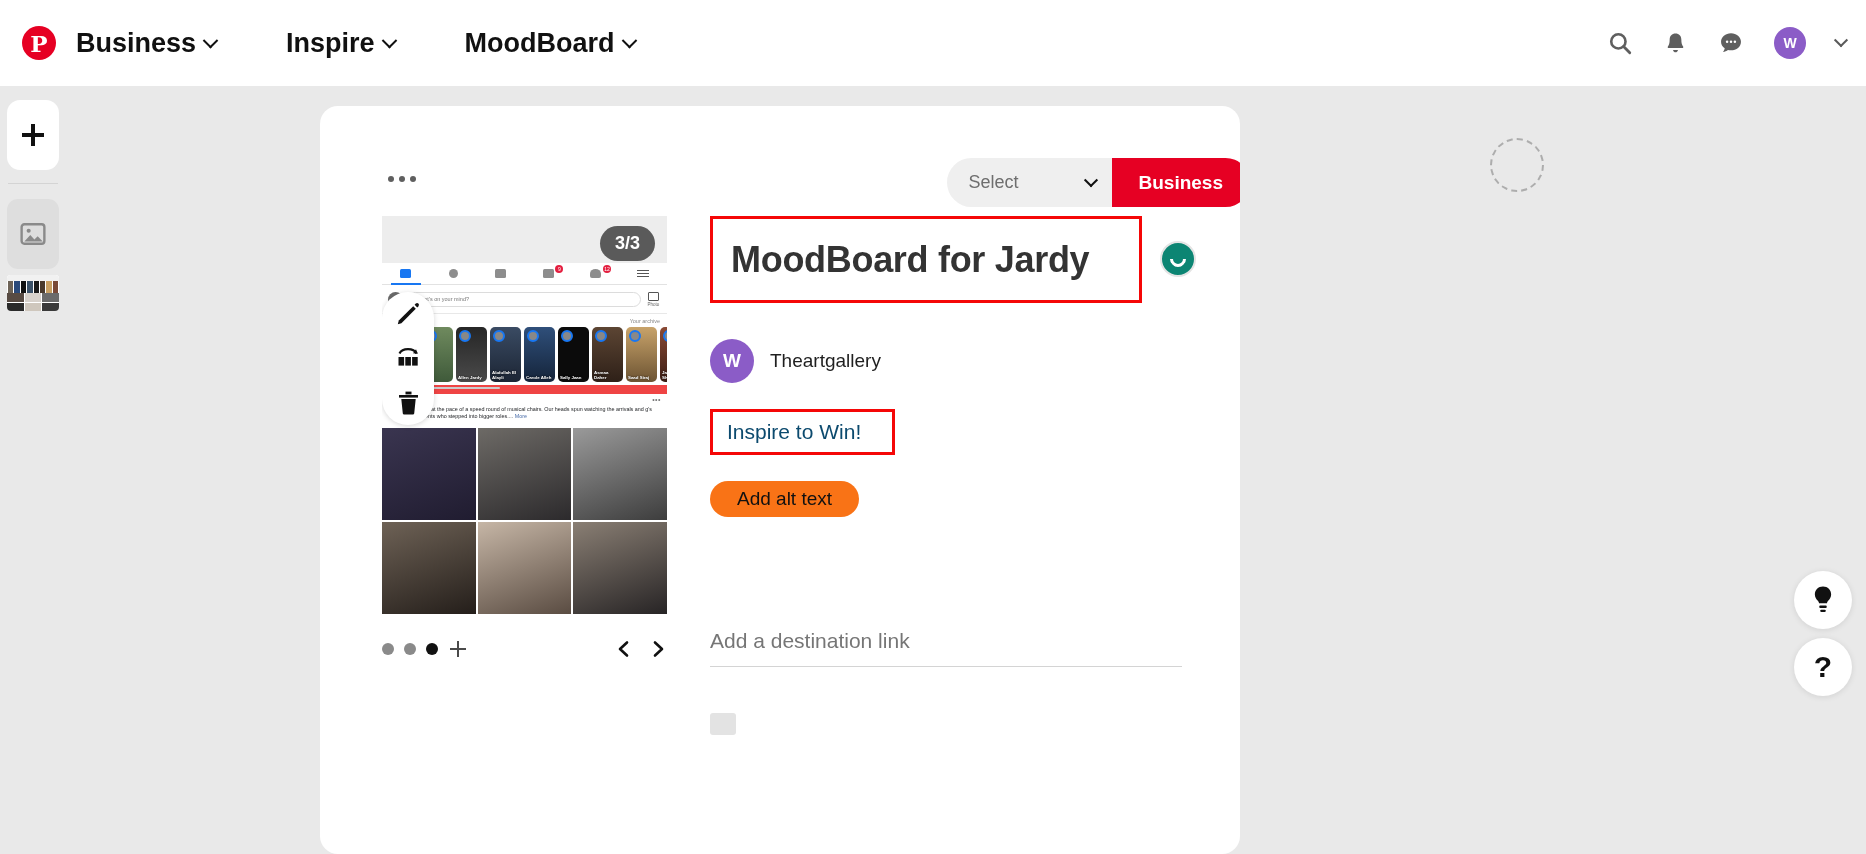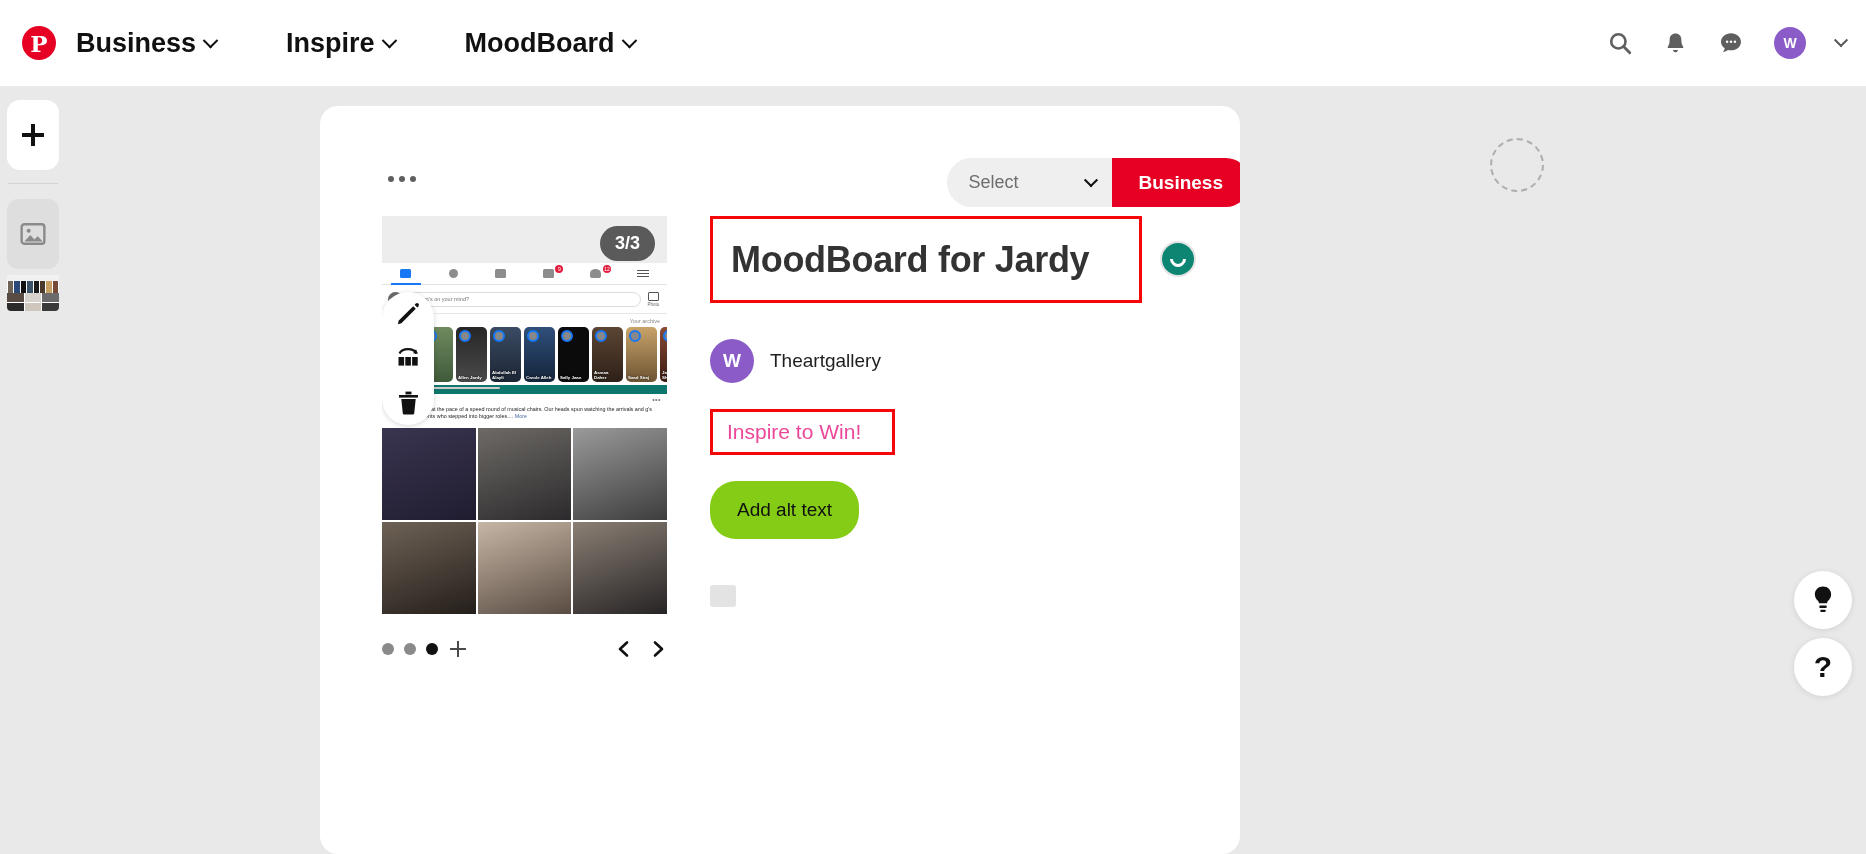--- a/index.html
+++ b/index.html
@@ -154,21 +154,21 @@
     display: flex; align-items: center; justify-content: center;
     padding: 0 27px;
     cursor: pointer; border: none;
     font-family: "Liberation Sans", sans-serif;
   }
 
   
   .media-wrap {
     position: absolute; left: 62px; top: 110px;
     width: 285px; height: 398px;
-    background: #0f766e;
+    background: #ef4444;
     overflow: hidden;
   }
   .fb-shot { position: absolute; left: 0; top: 0; width: 285px; height: 398px; }
   .fb-blank { position: absolute; left: 0; top: 0; width: 285px; height: 47px; background: #ededed; }
   .fb-nav {
     position: absolute; left: 0; top: 47px; width: 285px; height: 22px;
     background: #ffffff; display: flex; align-items: center;
     border-bottom: 1px solid #e2e2e2;
   }
   .fb-nav-ic {
@@ -309,26 +309,26 @@
     display: flex; align-items: center; justify-content: center;
     font-size: 19px; font-weight: 600;
   }
   .user-name { font-size: 19px; color: #1f1f1f; }
   .desc-box {
     margin-top: 26px;
     border: 3px solid #f50707; background: #ffffff;
     width: 185px; height: 46px;
     display: flex; align-items: center; padding-left: 14px;
   }
-  .desc-text { font-size: 21px; color: #ec4899; }
+  .desc-text { font-size: 21px; color: #0c4a6e; }
   .alt-btn {
     margin-top: 26px;
-    background: #84cc16; color: #111111;
+    background: #f97316; color: #111111;
     border: none; border-radius: 26px;
-    padding: 18px 27px; font-size: 19px;
+    padding: 7px 27px; font-size: 19px;
     cursor: pointer; font-family: "Liberation Sans", sans-serif;
   }
   .dest-field {
     margin-top: 112px; width: 472px;
     border-bottom: 1px solid #d4d4d4;
     padding-bottom: 13px;
   }
   .dest-field span { font-size: 21px; color: #767676; }
   .bottom-stub {
     margin-top: 46px; width: 26px; height: 22px;
@@ -608,20 +608,23 @@
         <span class="avatar-lg">W</span>
         <span class="user-name">Theartgallery</span>
       </div>
 
       <div class="desc-box">
         <span class="desc-text">Inspire to Win!</span>
       </div>
 
       <button class="alt-btn">Add alt text</button>
 
+      <div class="dest-field">
+        <span>Add a destination link</span>
+      </div>
 
       <div class="bottom-stub"></div>
     </div>
   </div>
 
   <div class="dashed-circle"></div>
 
   <div class="fab fab-tips">
     <svg width="26" height="30" viewBox="0 0 24 28">
       <path d="M12 1.5c-4.5 0-7.6 3.2-7.6 7.3 0 2.8 1.6 4.6 2.8 6 .7.8 1.1 1.4 1.1 2.3h7.4c0-.9.4-1.5 1.1-2.3 1.2-1.4 2.8-3.2 2.8-6 0-4.1-3.1-7.3-7.6-7.3z" fill="#111"></path>

